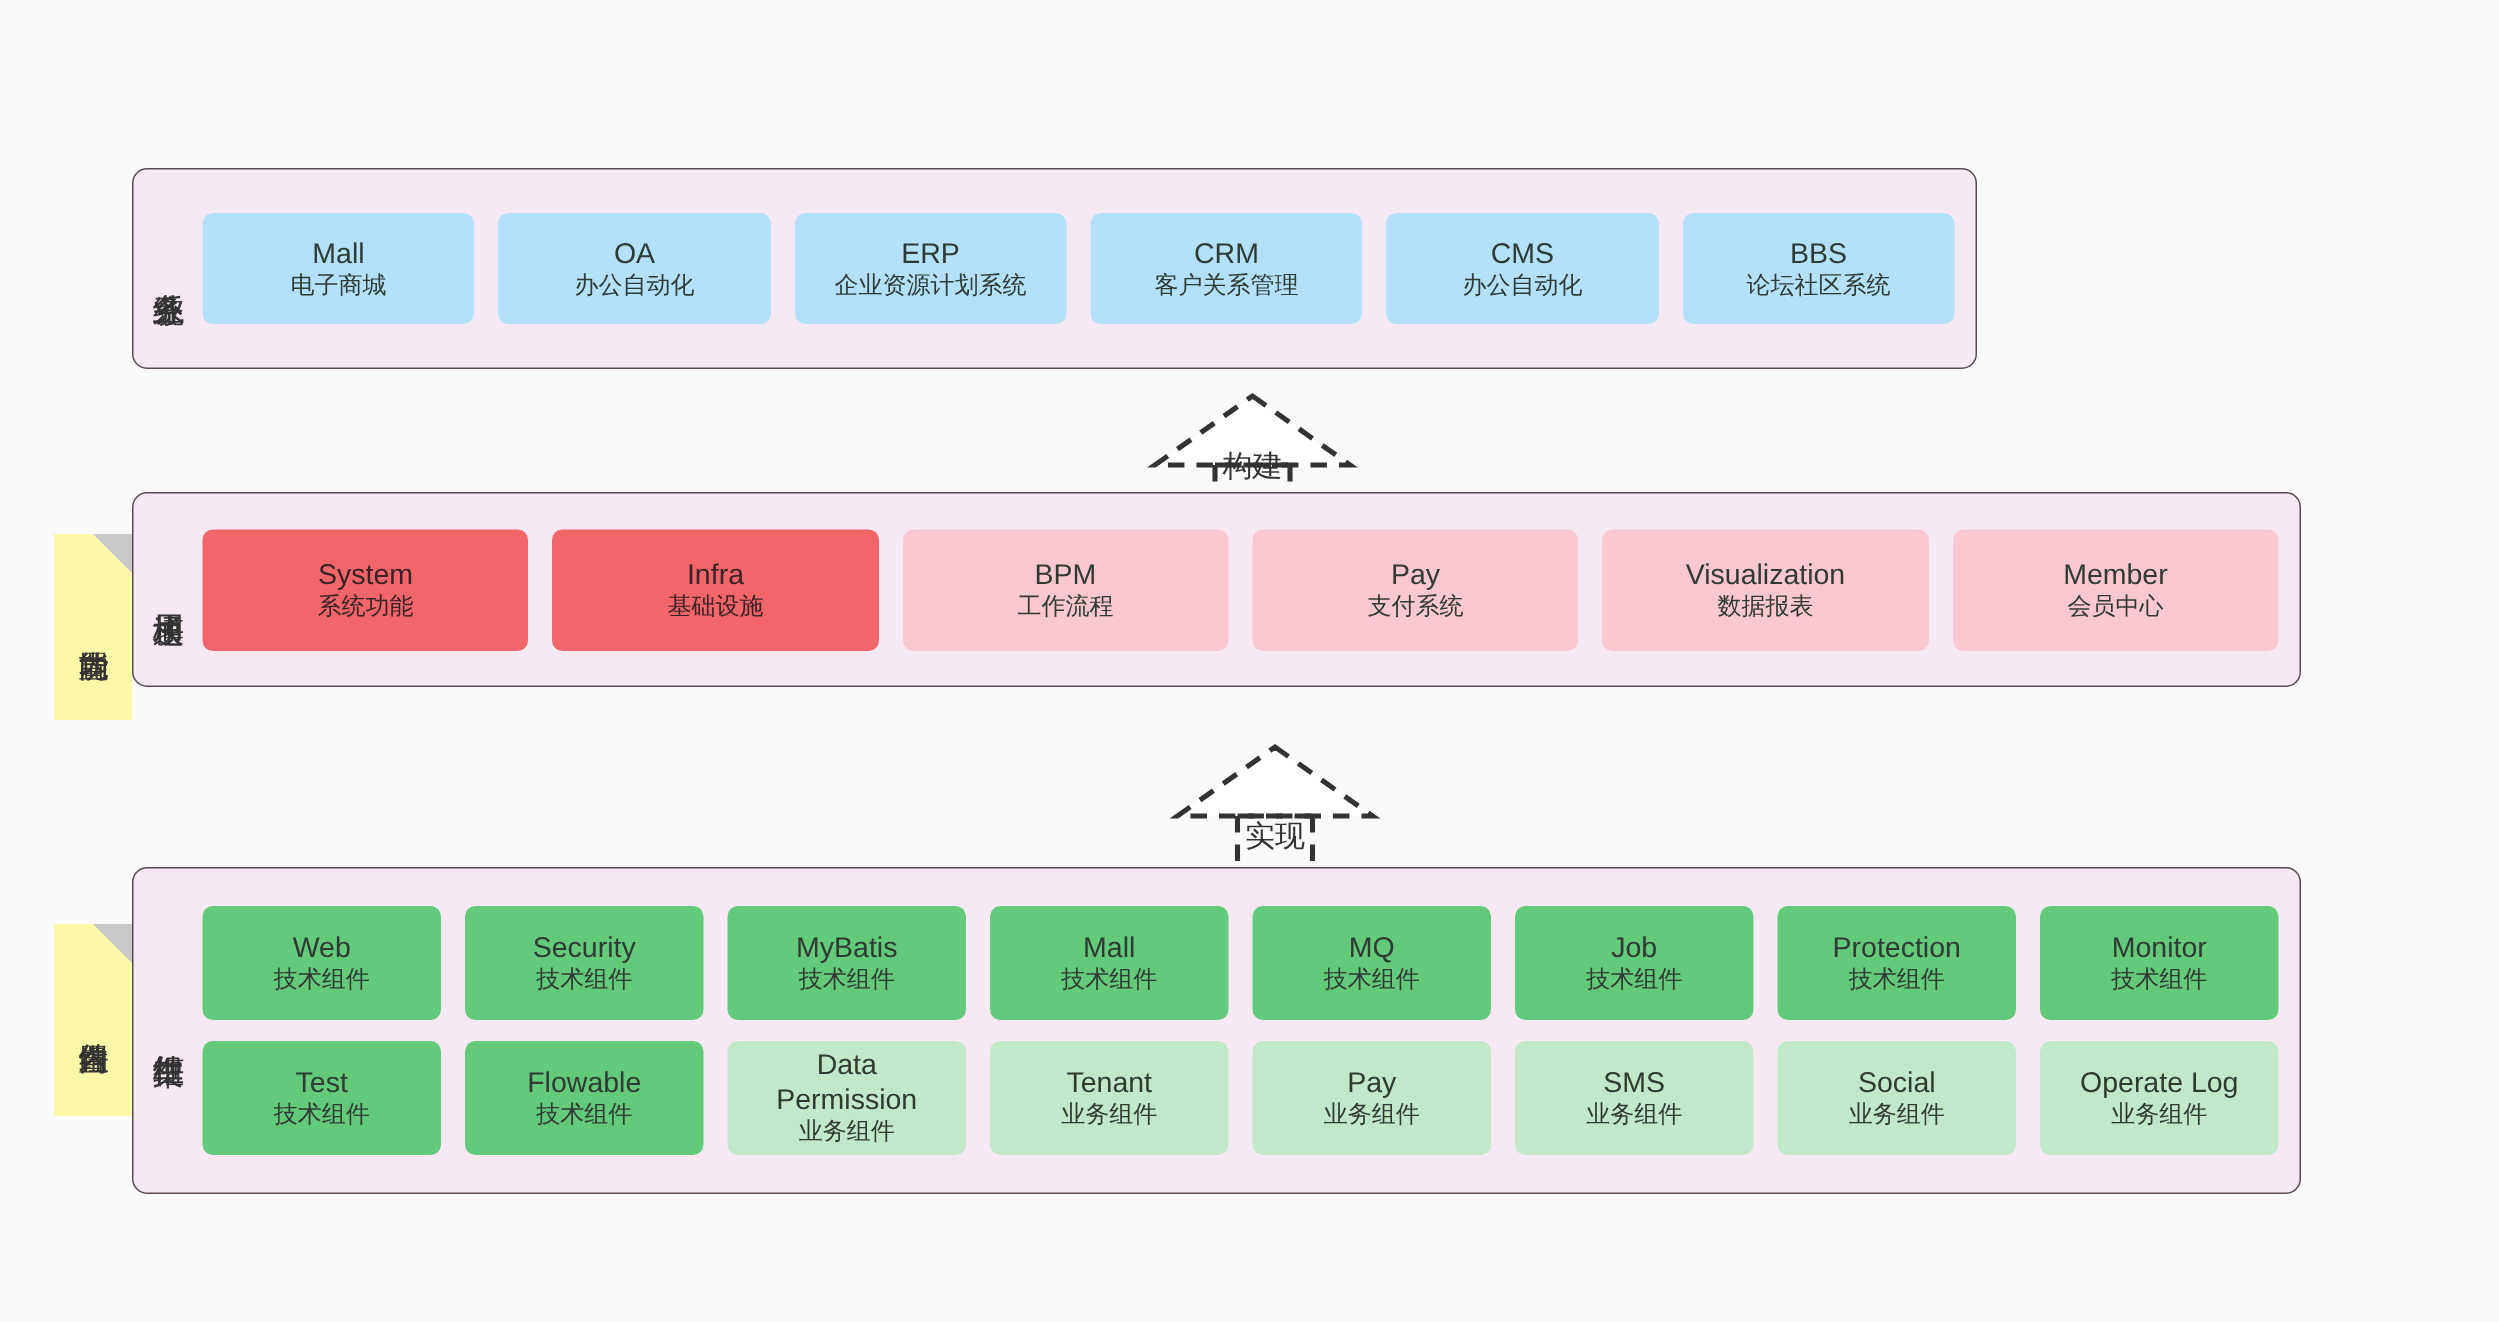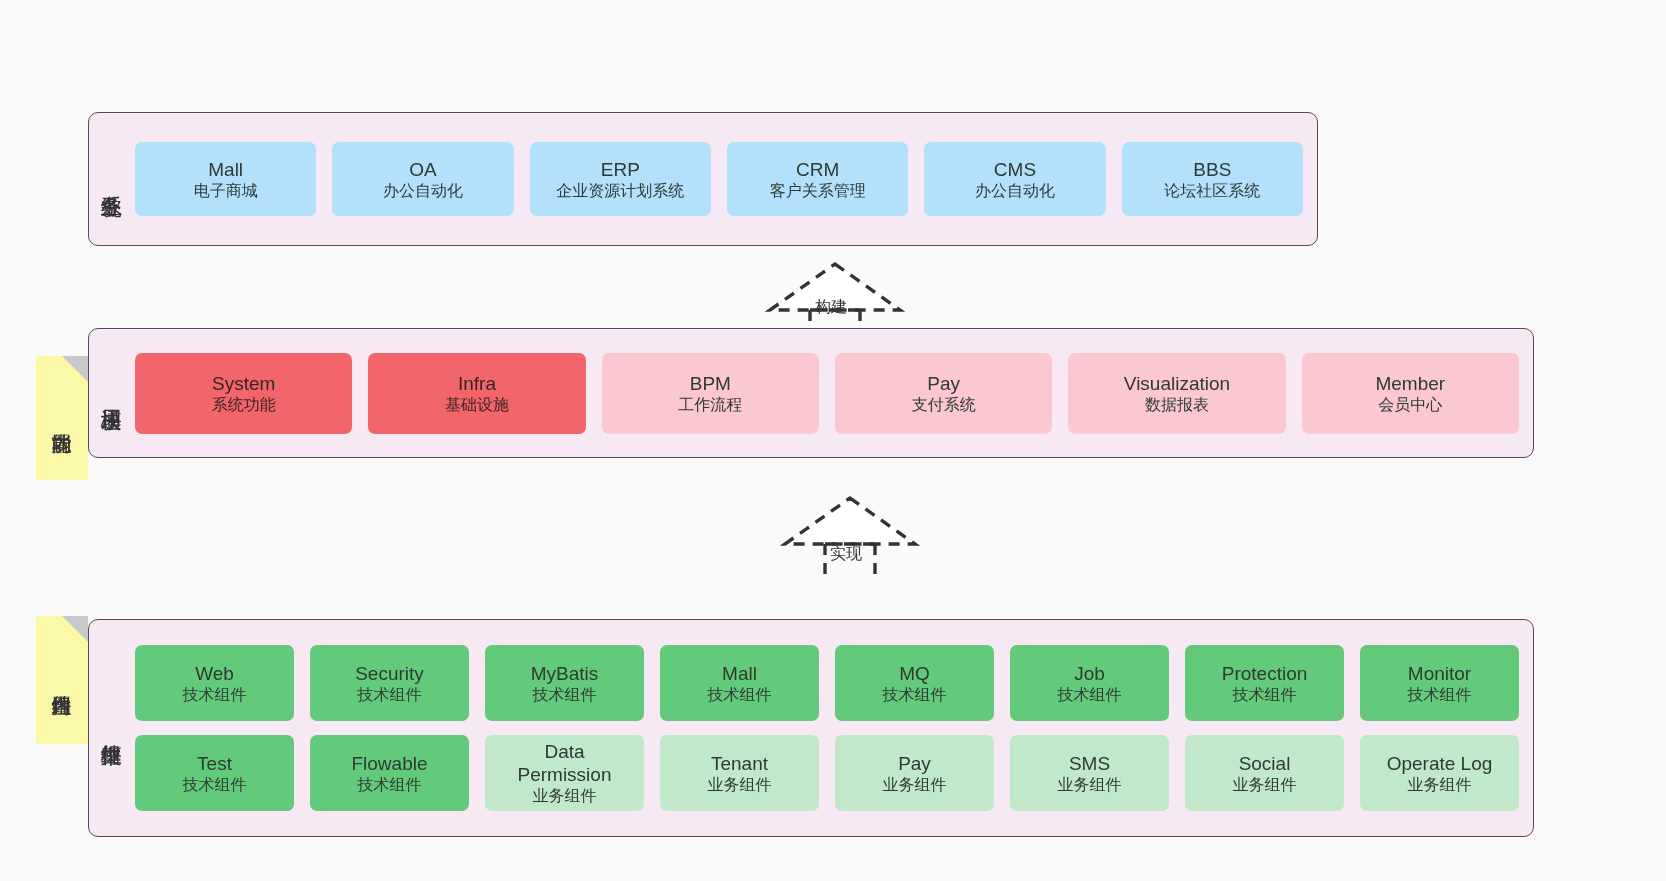--- a/index.html
+++ b/index.html
@@ -118,21 +118,21 @@
     right: 0;
     width: 0; height: 0;
     border-top: 26px solid #c9c9c9;
     border-left: 26px solid transparent;
   }
 
   
   .connector { position: absolute; }
   .connector .clabel {
     position: absolute;
-    font-size: 16px;
+    font-size: 20px;
     color: #333333;
     background: transparent;
     white-space: nowrap;
     user-select: none;
   }
 </style>
 </head>
 <body>
 
 <div id="canvas">
@@ -217,21 +217,21 @@
   </div>
 
   <div class="connector" style="left:765px; top:492px; width:170px; height:90px;">
     <svg width="170" height="90" viewBox="0 0 170 90">
       <polygon points="85,6 150,52 20,52" fill="#ffffff" stroke="#333333" stroke-width="3.4" stroke-dasharray="11,8" stroke-linejoin="miter"></polygon>
       <path d="M 60,52 L 60,90 M 110,52 L 110,90 M 60,52 L 110,52" fill="none" stroke="#333333" stroke-width="3.4" stroke-dasharray="11,8"></path>
     </svg>
     <span class="clabel" style="left:65px; top:39px;margin-top:13px;">实现</span>
   </div>
 
-  <div class="layer" id="layer3" style="left:88px; top:578px; width:1446px; height:218px;margin-top:41px;">
+  <div class="layer" id="layer3" style="left:88px; top:578px; width:1446px; height:218px;">
     <div class="layer-label">框架组件</div>
     <div class="layer-body">
 
       <div class="row" style="height:76px;">
         <div class="box green">
           <span class="t1">Web</span>
           <span class="t2">技术组件</span>
         </div>
         <div class="box green">
           <span class="t1">Security</span>

